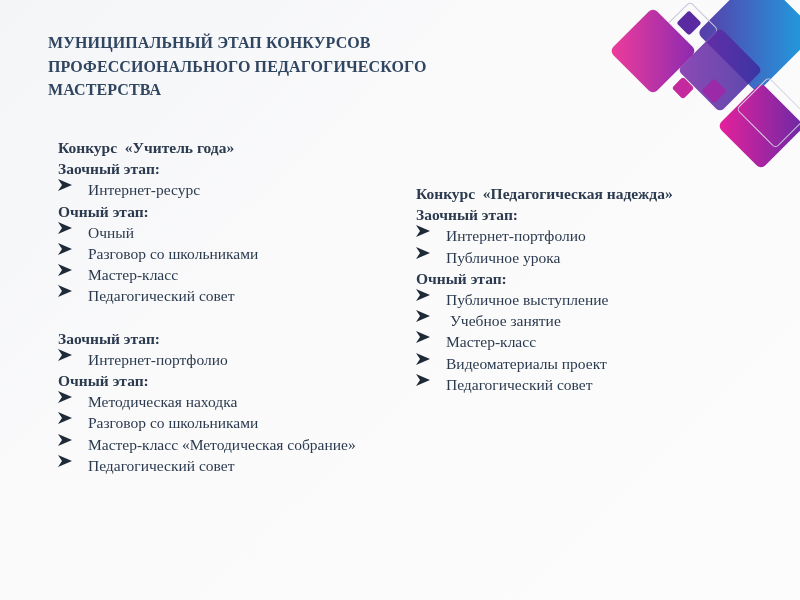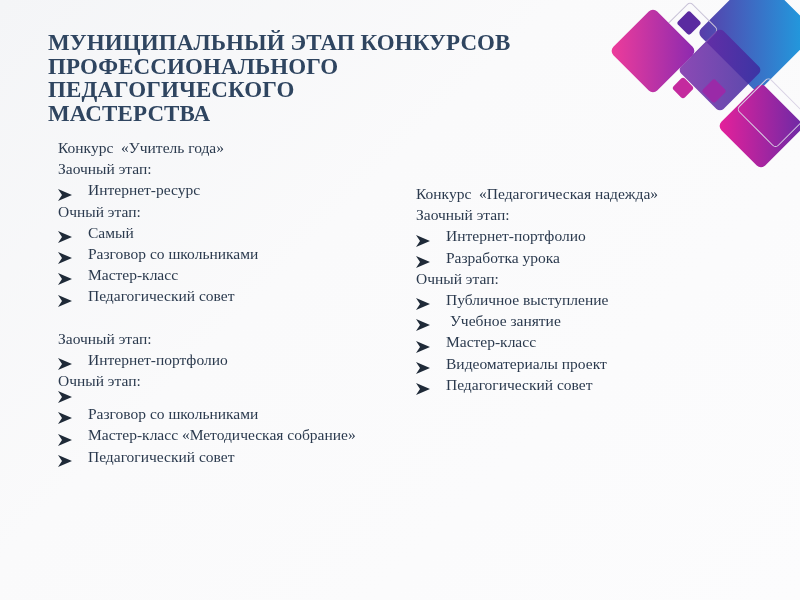--- a/index.html
+++ b/index.html
@@ -16,43 +16,43 @@
       color: #2b3a4e;
     }
     .slide-title {
       position: absolute;
       left: 48px;
       top: 31px;
       width: 520px;
       margin: 0;
       font-family: "Liberation Serif", "DejaVu Serif", serif;
       font-weight: bold;
-      font-size: 23px;
+      font-size: 16px;
       line-height: 23.5px;
       color: #2f4560;
       letter-spacing: 0.1px;
       white-space: pre-line;
     }
     .column {
       position: absolute;
       font-size: 15.5px;
       line-height: 21.2px;
       color: #2b3a4e;
     }
     .col-left { left: 58px; top: 137px; width: 360px; }
     .col-right { left: 416px; top: 183px; width: 330px; }
     .contest { margin-bottom: 21px; }
     .contest-title, .stage-title {
-      font-weight: normal;
+      font-weight: bold;
       color: #2b3a4e;
       white-space: pre;
     }
     .item {
       display: flex;
-      align-items: flex-end;
+      align-items: flex-start;
       white-space: pre;
     }
     .bullet {
       display: inline-block;
       width: 30px;
       flex: 0 0 30px;
       font-size: 13px;
       color: #1f2a38;
     }
     .bullet svg { display: block; }
@@ -118,21 +118,21 @@
       <span class="bullet"><svg width="14" height="12" viewBox="0 0 14 12">
             <path d="M0 0 L14 6 L0 12 L4 6 Z" fill="#1f2a38"></path>
           </svg></span>
       <span class="item-text">Интернет-ресурс</span>
     </div>
     <div class="stage-title">Очный этап:</div>
     <div class="item">
       <span class="bullet"><svg width="14" height="12" viewBox="0 0 14 12">
             <path d="M0 0 L14 6 L0 12 L4 6 Z" fill="#1f2a38"></path>
           </svg></span>
-      <span class="item-text">Самый</span>
+      <span class="item-text">Очный</span>
     </div>
     <div class="item">
       <span class="bullet"><svg width="14" height="12" viewBox="0 0 14 12">
             <path d="M0 0 L14 6 L0 12 L4 6 Z" fill="#1f2a38"></path>
           </svg></span>
       <span class="item-text">Разговор со школьниками</span>
     </div>
     <div class="item">
       <span class="bullet"><svg width="14" height="12" viewBox="0 0 14 12">
             <path d="M0 0 L14 6 L0 12 L4 6 Z" fill="#1f2a38"></path>
@@ -153,20 +153,21 @@
       <span class="bullet"><svg width="14" height="12" viewBox="0 0 14 12">
             <path d="M0 0 L14 6 L0 12 L4 6 Z" fill="#1f2a38"></path>
           </svg></span>
       <span class="item-text">Интернет-портфолио</span>
     </div>
     <div class="stage-title">Очный этап:</div>
     <div class="item">
       <span class="bullet"><svg width="14" height="12" viewBox="0 0 14 12">
             <path d="M0 0 L14 6 L0 12 L4 6 Z" fill="#1f2a38"></path>
           </svg></span>
+      <span class="item-text">Методическая находка</span>
     </div>
     <div class="item">
       <span class="bullet"><svg width="14" height="12" viewBox="0 0 14 12">
             <path d="M0 0 L14 6 L0 12 L4 6 Z" fill="#1f2a38"></path>
           </svg></span>
       <span class="item-text">Разговор со школьниками</span>
     </div>
     <div class="item">
       <span class="bullet"><svg width="14" height="12" viewBox="0 0 14 12">
             <path d="M0 0 L14 6 L0 12 L4 6 Z" fill="#1f2a38"></path>
@@ -189,21 +190,21 @@
     <div class="item">
       <span class="bullet"><svg width="14" height="12" viewBox="0 0 14 12">
             <path d="M0 0 L14 6 L0 12 L4 6 Z" fill="#1f2a38"></path>
           </svg></span>
       <span class="item-text">Интернет-портфолио</span>
     </div>
     <div class="item">
       <span class="bullet"><svg width="14" height="12" viewBox="0 0 14 12">
             <path d="M0 0 L14 6 L0 12 L4 6 Z" fill="#1f2a38"></path>
           </svg></span>
-      <span class="item-text">Разработка урока</span>
+      <span class="item-text">Публичное урока</span>
     </div>
     <div class="stage-title">Очный этап:</div>
     <div class="item">
       <span class="bullet"><svg width="14" height="12" viewBox="0 0 14 12">
             <path d="M0 0 L14 6 L0 12 L4 6 Z" fill="#1f2a38"></path>
           </svg></span>
       <span class="item-text">Публичное выступление</span>
     </div>
     <div class="item">
       <span class="bullet"><svg width="14" height="12" viewBox="0 0 14 12">

